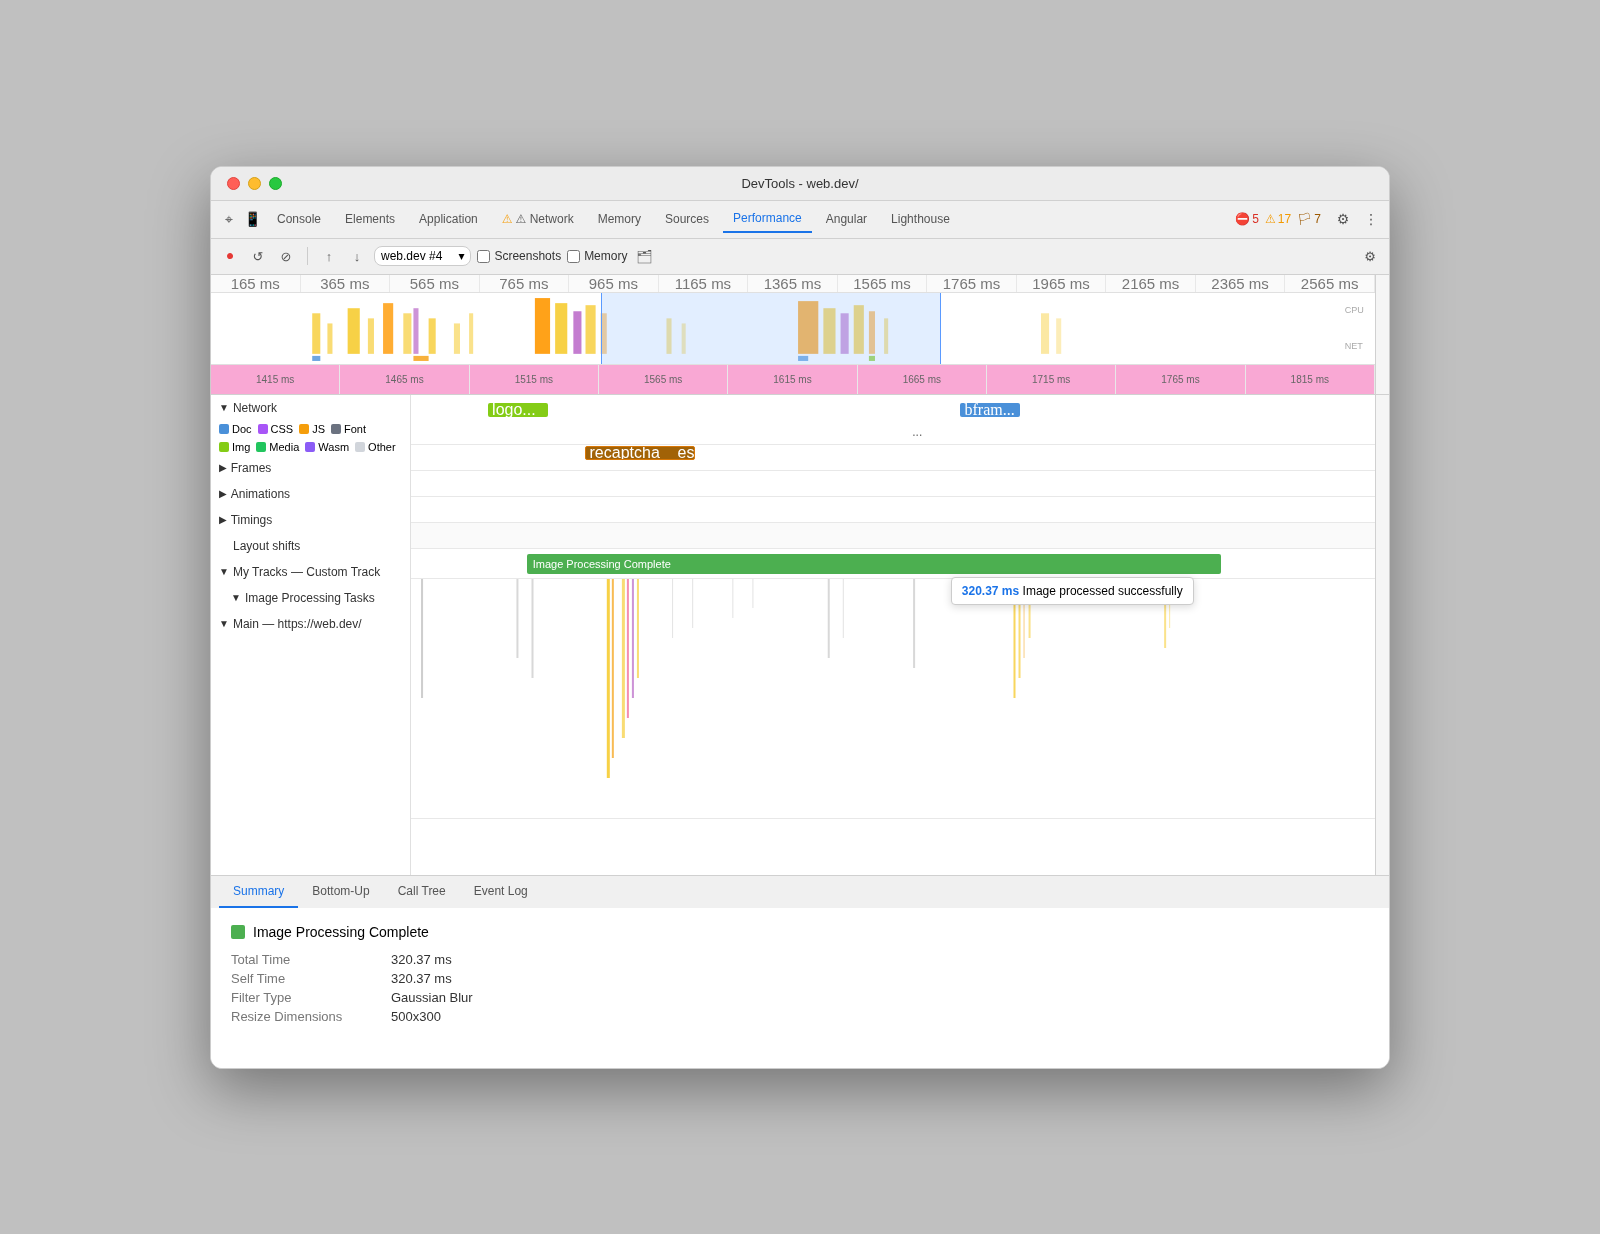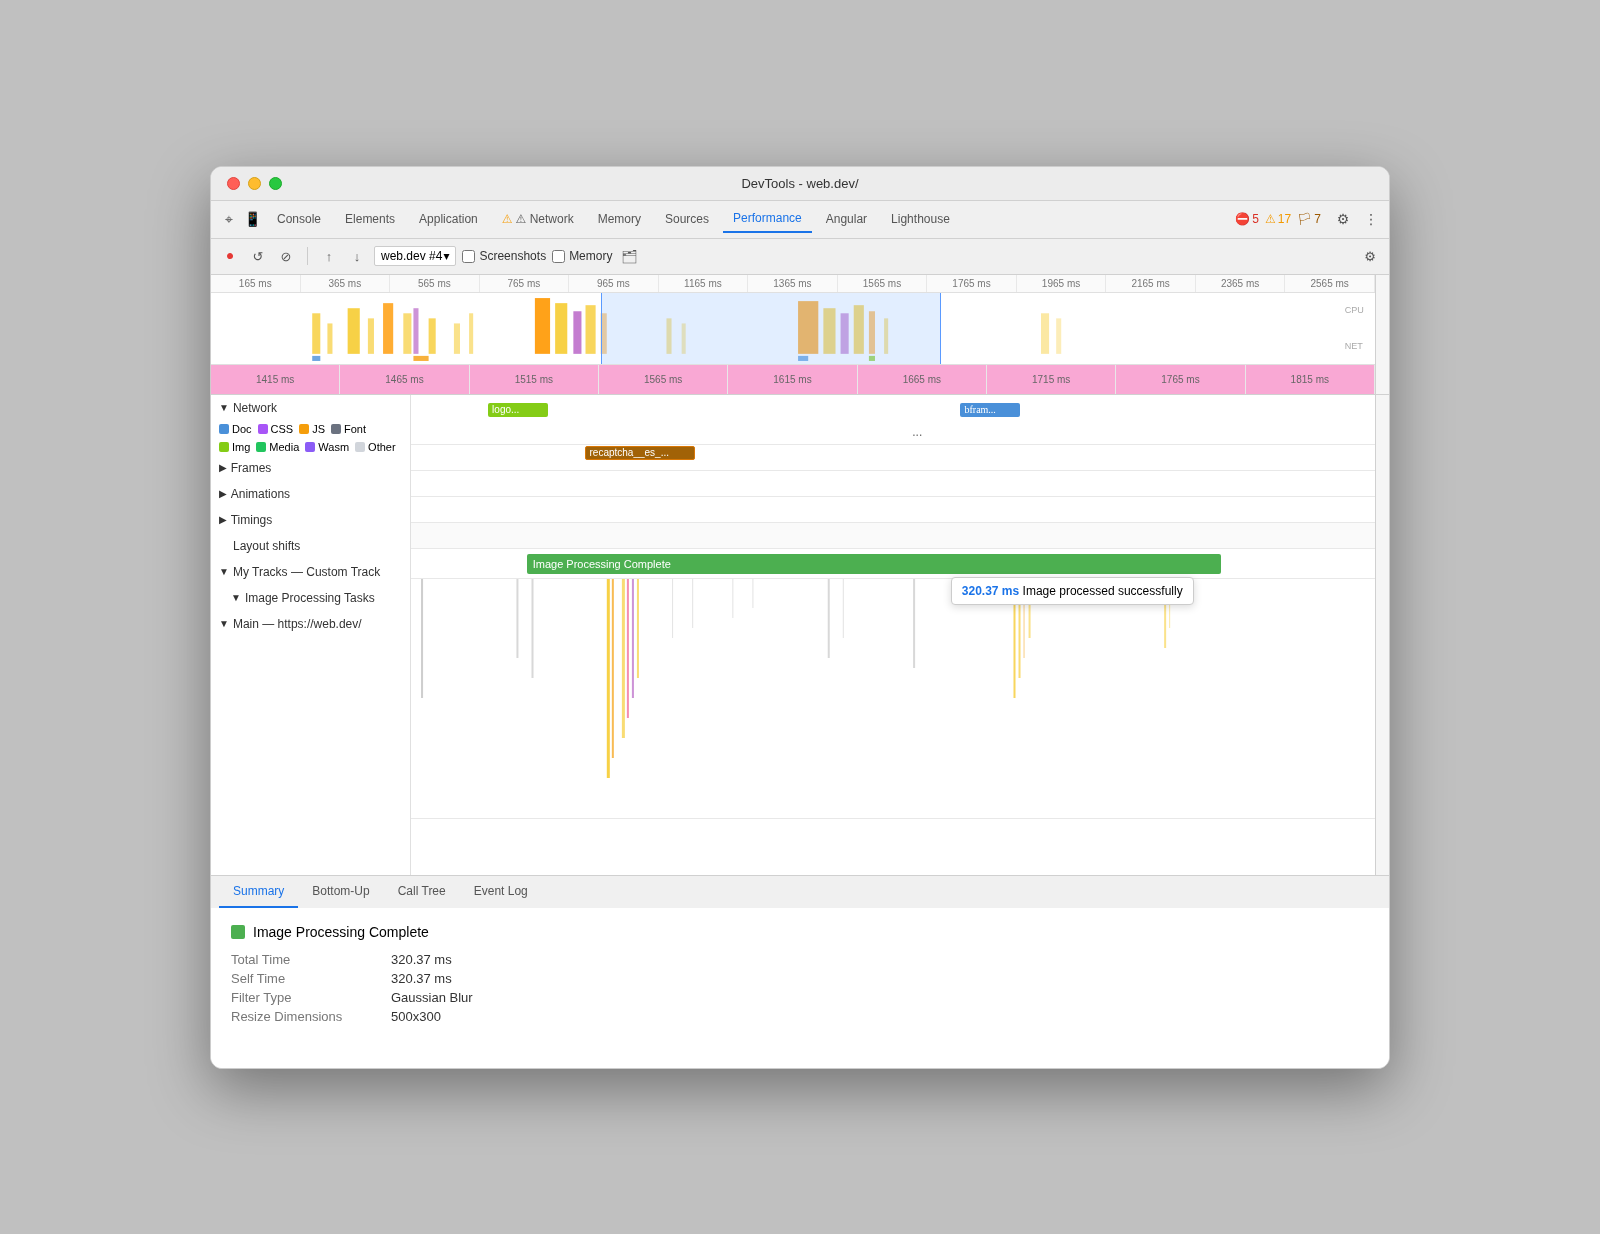--- a/index.html
+++ b/index.html
@@ -65,22 +65,22 @@
       border-bottom: 1px solid #d0d0d0;
       display: flex;
       align-items: center;
       padding: 4px 8px;
       gap: 6px;
       height: 36px;
     }
     .toolbar-btn { width: 22px; height: 22px; cursor: pointer; display: flex; align-items: center; justify-content: center; font-size: 13px; color: #555; }
     .toolbar-divider { width: 1px; height: 18px; background: #ccc; margin: 0 4px; }
     .toolbar-select {
-      display: flex; align-items: center; gap: 1px;
-      background: white; border: 1px solid #ccc; border-radius: 2px;
+      display: flex; align-items: center; gap: 16px;
+      background: white; border: 1px solid #ccc; border-radius: 8px;
       padding: 2px 6px; font-size: 12px; cursor: pointer;
     }
     .toolbar-checkbox { display: flex; align-items: center; gap: 4px; font-size: 12px; color: #333; cursor: pointer; }
     .toolbar-spacer { flex: 1; }
     
     
     .overview-panel {
       background: white;
       border-bottom: 1px solid #d0d0d0;
       height: 120px;
@@ -94,21 +94,21 @@
     .time-ruler {
       display: flex;
       position: absolute;
       top: 0; left: 0; right: 0;
       height: 18px;
       border-bottom: 1px solid #e0e0e0;
       background: #fafafa;
     }
     .time-tick {
       flex: 1;
-      font-size: 10px;
+      font-size: 15px;
       color: #777;
       text-align: center;
       border-right: 1px solid #e8e8e8;
       line-height: 18px;
     }
     .cpu-chart {
       position: absolute;
       top: 18px; left: 0; right: 0; bottom: 30px;
     }
     .selection-overlay {
@@ -200,21 +200,21 @@
       display: flex;
       align-items: center;
     }
     .tl-row.network-tl { height: 50px; }
     
     
     .net-item {
       position: absolute;
       height: 14px;
       border-radius: 2px;
-      font-size: 10px;
+      font-size: 16px;
       overflow: hidden;
       white-space: nowrap;
       display: flex;
       align-items: center;
       padding: 0 4px;
       cursor: pointer;
     }
     
     
     .processing-bar {

